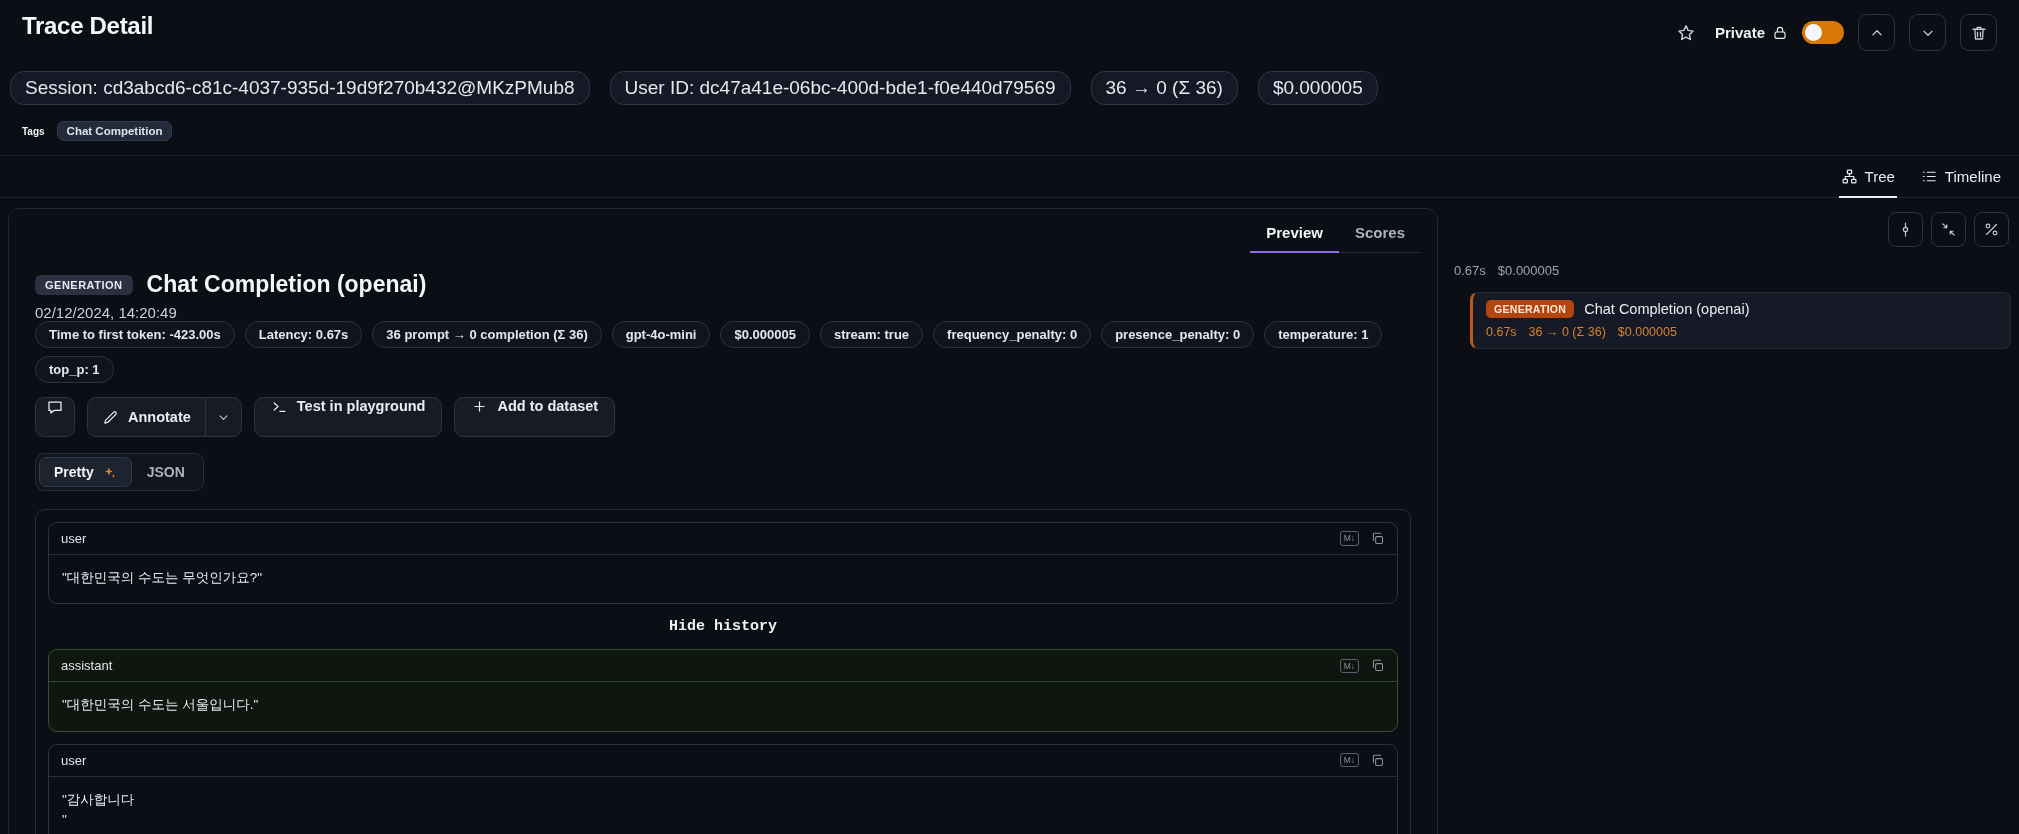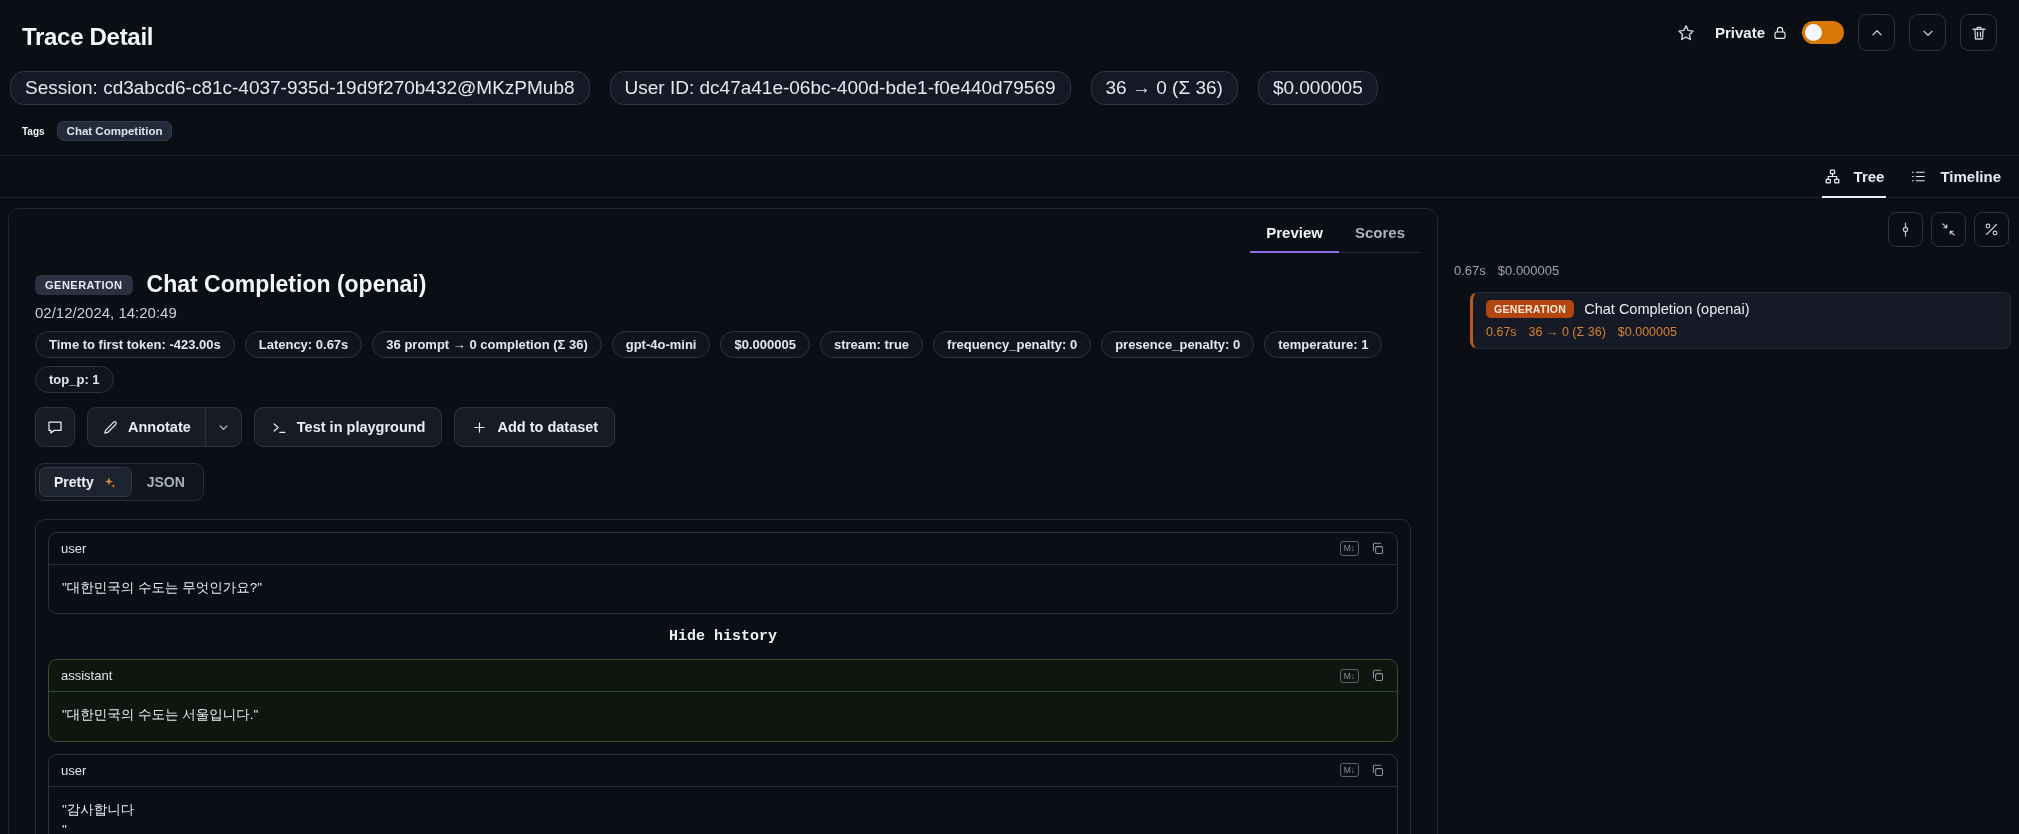--- a/index.html
+++ b/index.html
@@ -6,67 +6,67 @@
   html,body { width:2019px; height:834px; overflow:hidden; }
   body {
     background:#0b0e14; color:#e6eaf2;
     font-family:"Liberation Sans", sans-serif;
     font-size:14px;
   }
   svg { display:block; }
   .ic { stroke:currentColor; fill:none; stroke-width:1.7; stroke-linecap:round; stroke-linejoin:round; }
 
   
-  .header { display:flex; align-items:flex-end; justify-content:space-between; padding:12px 22px 0 22px; }
+  .header { display:flex; align-items:flex-start; justify-content:space-between; padding:12px 22px 0 22px; }
   .page-title { font-size:24px; font-weight:700; letter-spacing:-0.3px; color:#f4f6fa; }
   .header-right { display:flex; align-items:center; gap:14px; margin-top:2px; }
   .ghost-btn { background:none; border:none; color:#cdd4df; width:30px; height:30px; display:flex; align-items:center; justify-content:center; cursor:pointer; }
   .privacy { display:flex; align-items:center; gap:7px; font-size:15px; font-weight:600; color:#eef1f6; }
   .switch { width:42px; height:23px; border-radius:999px; background:#d97706; position:relative; border:none; cursor:pointer; }
   .switch .knob { position:absolute; top:3px; left:3px; width:17px; height:17px; border-radius:50%; background:#f4f6f9; }
   .icon-btn { width:37px; height:37px; border:1px solid #2b3342; border-radius:9px; background:transparent; color:#c7ced9; display:flex; align-items:center; justify-content:center; cursor:pointer; }
 
   
   .badge-row { display:flex; align-items:center; gap:20px; padding:20px 22px 0 10px; }
   .pill-badge { background:#141925; border:1px solid #2e3544; border-radius:14px; padding:5px 14px; font-size:19px; font-weight:500; color:#e4e8f0; white-space:nowrap; }
 
   
   .tags-row { display:flex; align-items:center; gap:12px; margin-top:16px; padding:0 22px 14px 22px; border-bottom:1px solid #1c2330; }
   .tags-label { font-size:10px; font-weight:700; color:#f0f3f8; }
   .tag-badge { font-size:11.5px; font-weight:600; background:#232a3a; border:1px solid #323b4e; padding:3px 9px; border-radius:7px; color:#dbe2ee; cursor:pointer; }
 
   
   .view-tabs-row { display:flex; justify-content:flex-end; align-items:stretch; gap:26px; padding:0 18px; height:42px; border-bottom:1px solid #1c2330; }
-  .view-tab { display:flex; align-items:center; gap:13px; font-size:15px; font-weight:700; color:#e8ecf3; position:relative; cursor:pointer; background:none; border:none; }
+  .view-tab { display:flex; align-items:center; gap:7px; font-size:15px; font-weight:400; color:#e8ecf3; position:relative; cursor:pointer; background:none; border:none; }
   .view-tab.active::after { content:""; position:absolute; left:-2px; right:-2px; bottom:-1px; height:2px; background:#e8ecf3; }
 
   
   .content { display:flex; align-items:flex-start; gap:14px; padding:10px 8px; }
   .main-panel { width:1430px; flex:none; height:700px; border:1px solid #202736; border-radius:12px; background:#0b0e14; overflow:hidden; }
   .tree-panel { flex:1; padding-top:2px; }
 
   
   .panel-tabbar { display:flex; justify-content:flex-end; padding:6px 16px 0 16px; }
   .panel-tabs { display:flex; border-bottom:1px solid #242b3a; }
   .panel-tab { padding:9px 16px 11px 16px; font-size:15px; font-weight:600; color:#aab3c2; position:relative; background:none; border:none; cursor:pointer; }
   .panel-tab.active { color:#f2f5fa; }
   .panel-tab.active::after { content:""; position:absolute; left:0; right:0; bottom:-1px; height:2px; background:#8d6ce8; }
 
   .panel-body { padding:8px 26px 24px 26px; }
   .gen-header { display:flex; align-items:center; gap:14px; margin-top:10px; }
   .type-badge { background:#2b3140; color:#e6eaf2; font-size:11px; font-weight:700; letter-spacing:.5px; padding:4px 10px; border-radius:6px; }
   .gen-title { font-size:23px; font-weight:700; color:#f2f5fa; }
   .timestamp { margin-top:6px; font-size:15px; color:#c9d0dc; }
 
-  .pills-row { display:flex; flex-wrap:wrap; gap:10px; margin-top:10px; }
+  .pills-row { display:flex; flex-wrap:wrap; gap:10px; }
   .pills-row + .pills-row { margin-top:8px; }
   .pill { border:1px solid #2c3444; background:#10141d; border-radius:999px; padding:5px 13px; font-size:13px; font-weight:600; color:#e2e7f0; white-space:nowrap; }
 
   .actions { display:flex; align-items:center; gap:12px; margin-top:14px; }
-  .action-btn { display:flex; align-items:center; gap:9px; height:40px; padding:0 16px; background:#161b26; border:1px solid #2c3444; border-radius:9px; font-size:14.5px; font-weight:600; color:#e8ecf3; cursor:pointer; font-family:inherit; }
+  .action-btn { display:flex; gap:9px; height:40px; padding:0 16px; background:#161b26; border:1px solid #2c3444; border-radius:9px; font-size:14.5px; font-weight:600; color:#e8ecf3; cursor:pointer; font-family:inherit; }
   .comment-btn { width:40px; padding:0; justify-content:center; }
   .split { display:inline-flex; border:1px solid #2c3444; border-radius:9px; background:#161b26; overflow:hidden; height:40px; }
   .split-main { display:flex; align-items:center; gap:9px; padding:0 14px; font-size:14.5px; font-weight:600; color:#e8ecf3; background:none; border:none; cursor:pointer; font-family:inherit; }
   .split-caret { width:36px; border:none; border-left:1px solid #2c3444; background:none; color:#c7ced9; display:flex; align-items:center; justify-content:center; cursor:pointer; }
 
   .format-toggle { display:inline-flex; margin-top:16px; background:#10141c; border:1px solid #262e3e; border-radius:9px; padding:3px; }
   .format-seg { display:flex; align-items:center; gap:8px; padding:6px 14px; font-size:14px; font-weight:600; color:#aab3c2; border:1px solid transparent; border-radius:7px; background:none; cursor:pointer; font-family:inherit; }
   .format-seg.active { background:#1d232f; color:#f0f3f8; border-color:#303a4c; }
   .sparkle { color:#e0862a; }
 

